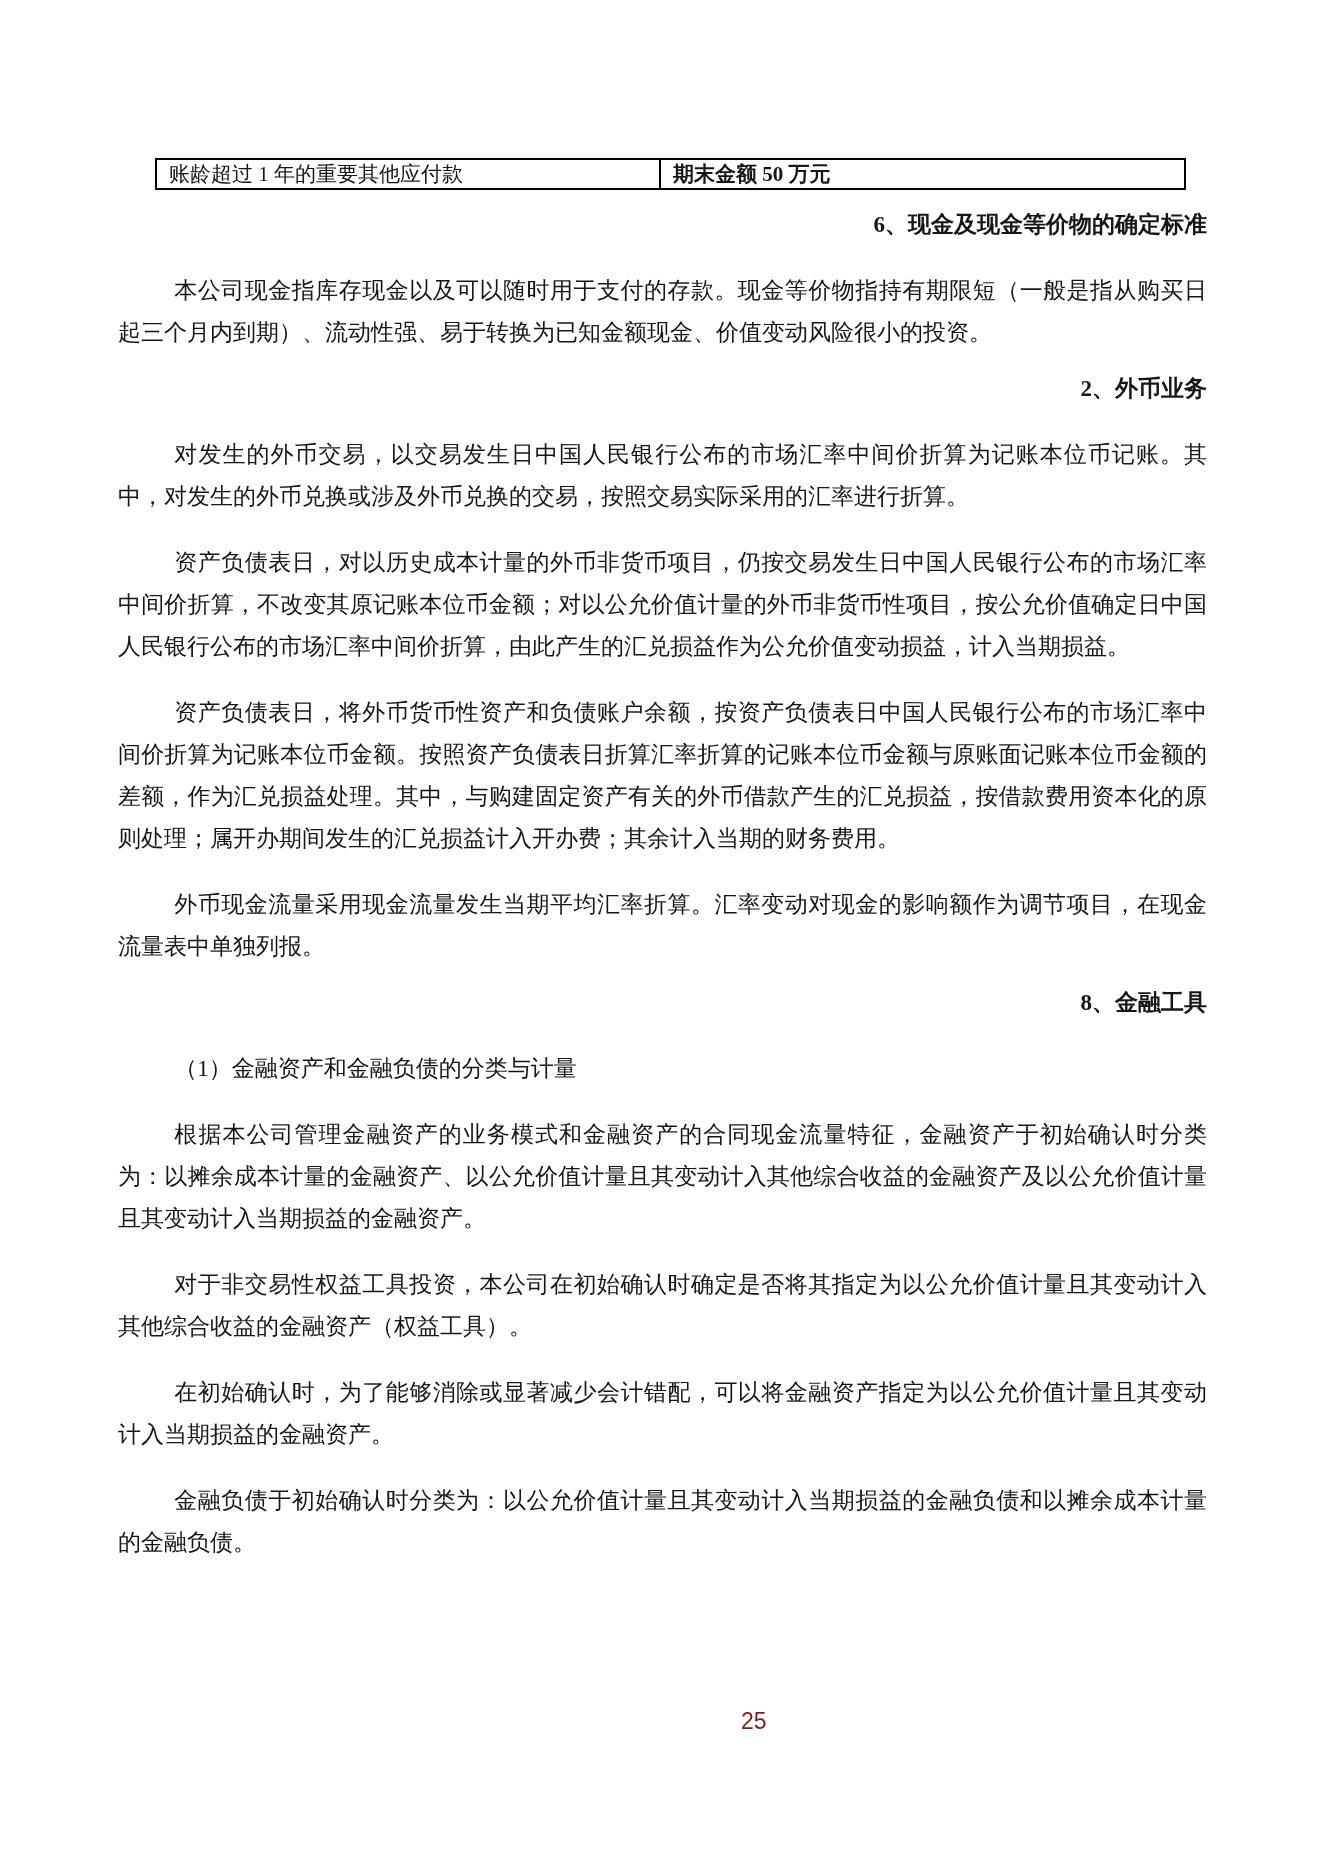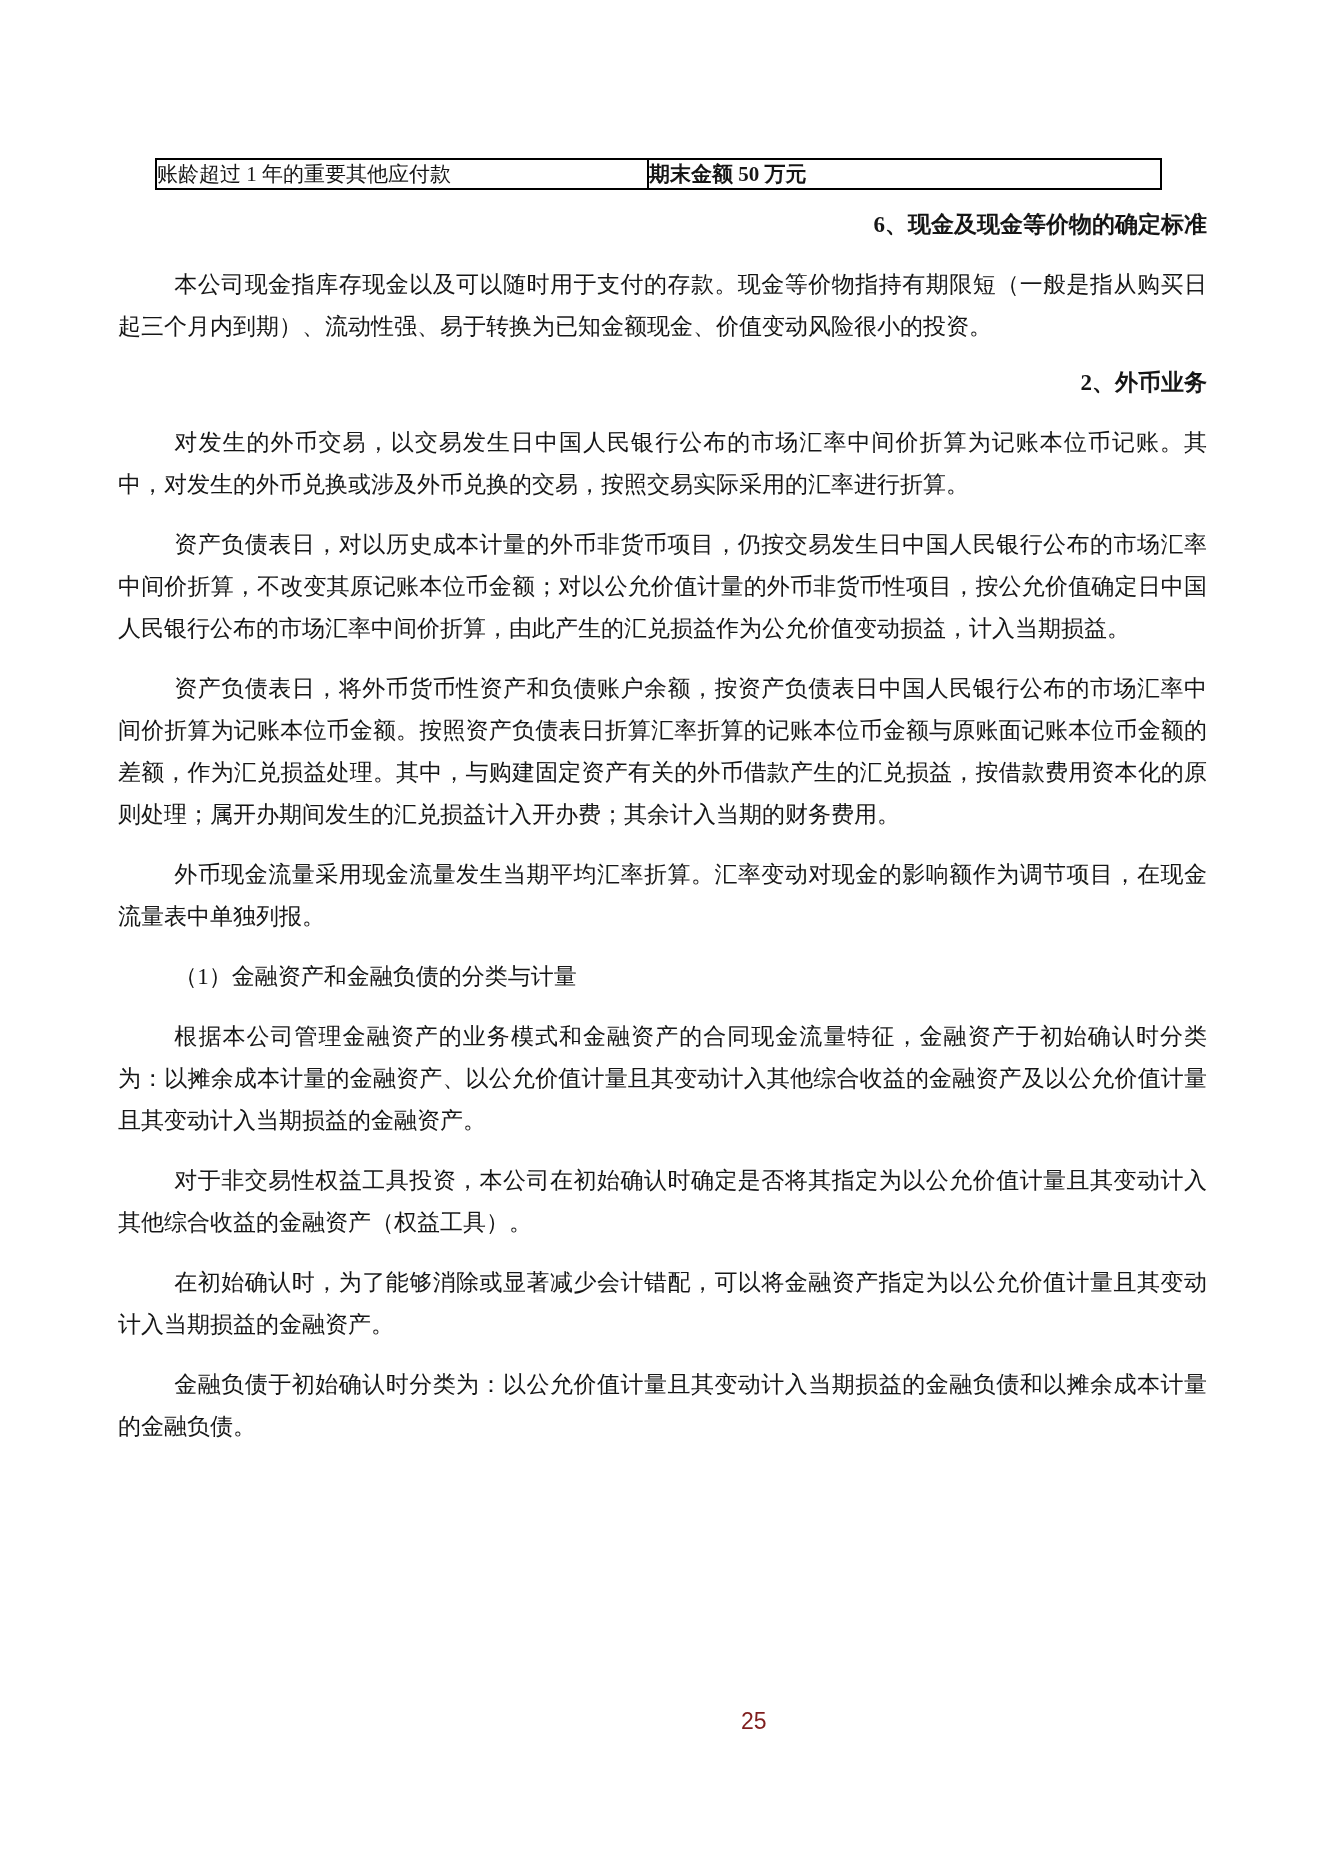--- a/index.html
+++ b/index.html
@@ -26,32 +26,32 @@
     border-collapse: collapse;
     table-layout: fixed;
     margin-left: 37px;
     width: 993px;
   }
   table.doc-table td {
     border: 2px solid #000000;
     height: 28px;
     font-size: 21px;
     line-height: 28px;
-    padding: 0 4px 0 0;
+    padding: 0 4px 0 12px;
     vertical-align: middle;
     white-space: nowrap;
     overflow: hidden;
   }
   td.col-label { width: 486px; }
   td.col-value { width: 507px; font-weight: bold; }
 
   p.para, p.heading {
     font-size: 23px;
     line-height: 42px;
-    margin: 18px 0 0 0;
+    margin: 24px 0 0 0;
     text-align: justify;
     text-indent: 2.45em;
     word-break: break-all;
   }
   p.heading {
     font-weight: bold;
     margin: 14px 0 4px 0;
     text-align: right;
   }
   .page-number {
@@ -80,20 +80,21 @@
 
     <p class="heading">6、现金及现金等价物的确定标准</p>
     <p class="para">本公司现金指库存现金以及可以随时用于支付的存款。现金等价物指持有期限短（一般是指从购买日起三个月内到期）、流动性强、易于转换为已知金额现金、价值变动风险很小的投资。</p>
 
     <p class="heading">2、外币业务</p>
     <p class="para">对发生的外币交易，以交易发生日中国人民银行公布的市场汇率中间价折算为记账本位币记账。其中，对发生的外币兑换或涉及外币兑换的交易，按照交易实际采用的汇率进行折算。</p>
     <p class="para">资产负债表日，对以历史成本计量的外币非货币项目，仍按交易发生日中国人民银行公布的市场汇率中间价折算，不改变其原记账本位币金额；对以公允价值计量的外币非货币性项目，按公允价值确定日中国人民银行公布的市场汇率中间价折算，由此产生的汇兑损益作为公允价值变动损益，计入当期损益。</p>
     <p class="para">资产负债表日，将外币货币性资产和负债账户余额，按资产负债表日中国人民银行公布的市场汇率中间价折算为记账本位币金额。按照资产负债表日折算汇率折算的记账本位币金额与原账面记账本位币金额的差额，作为汇兑损益处理。其中，与购建固定资产有关的外币借款产生的汇兑损益，按借款费用资本化的原则处理；属开办期间发生的汇兑损益计入开办费；其余计入当期的财务费用。</p>
     <p class="para">外币现金流量采用现金流量发生当期平均汇率折算。汇率变动对现金的影响额作为调节项目，在现金流量表中单独列报。</p>
 
+    <p class="heading">8、金融工具</p>
     <p class="para">（1）金融资产和金融负债的分类与计量</p>
     <p class="para">根据本公司管理金融资产的业务模式和金融资产的合同现金流量特征，金融资产于初始确认时分类为：以摊余成本计量的金融资产、以公允价值计量且其变动计入其他综合收益的金融资产及以公允价值计量且其变动计入当期损益的金融资产。</p>
     <p class="para">对于非交易性权益工具投资，本公司在初始确认时确定是否将其指定为以公允价值计量且其变动计入其他综合收益的金融资产（权益工具）。</p>
     <p class="para">在初始确认时，为了能够消除或显著减少会计错配，可以将金融资产指定为以公允价值计量且其变动计入当期损益的金融资产。</p>
     <p class="para">金融负债于初始确认时分类为：以公允价值计量且其变动计入当期损益的金融负债和以摊余成本计量的金融负债。</p>
 
   </div>
 
   <div class="page-number">25</div>
 </div>

